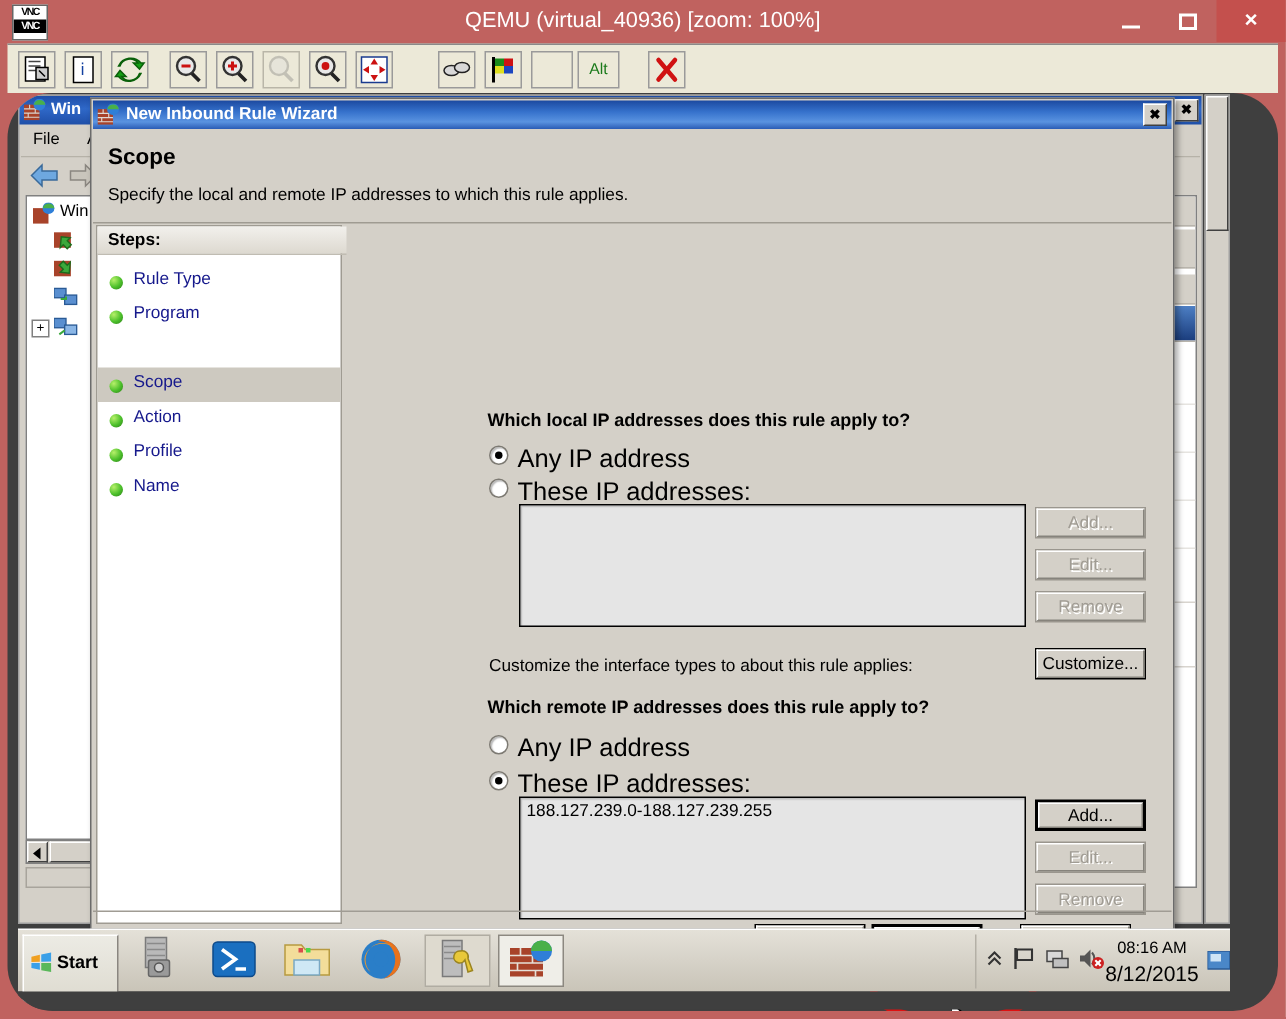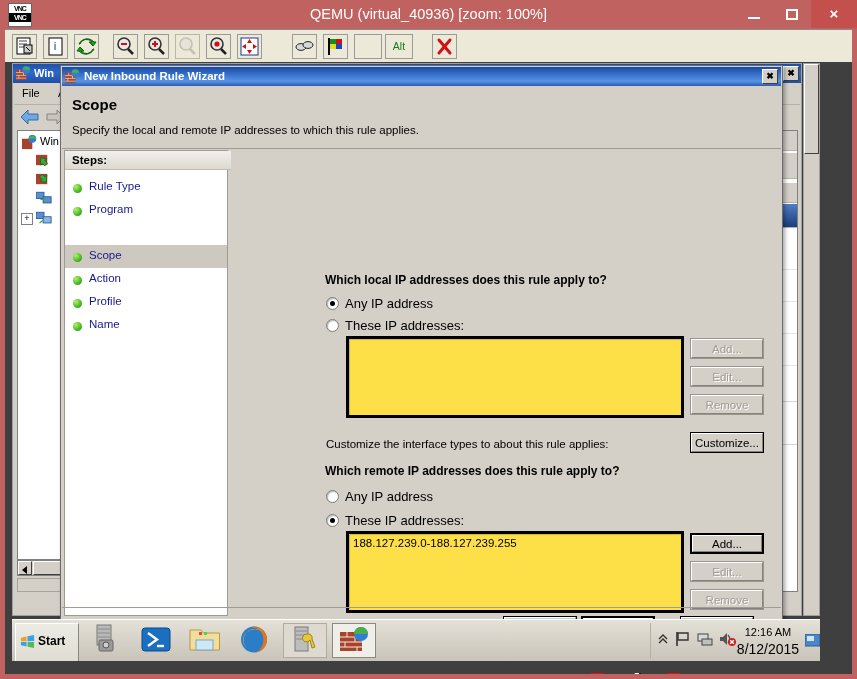--- a/index.html
+++ b/index.html
@@ -49,21 +49,21 @@
   .tbtn{
     position:absolute;top:4px;width:25px;height:25px;
     background:#ece9d8;border:1px solid #9a9a9a;
     box-sizing:border-box;cursor:default;
   }
   .tbtn.flat{border:1px solid #b9b6a8;}
   .tbtn svg{display:block;}
   
   #guest{
     position:absolute;left:5px;top:62px;width:847px;height:612px;
-    background:#3f3f3f;overflow:hidden;
+    background:#3f3f3f;overflow:hidden;border-radius:30px;
   }
   
   #mmc-window{
     position:absolute;left:7px;top:1px;width:790px;height:553px;
     background:#d4d0c8;border:1px solid #a0a0a0;box-sizing:border-box;
   }
   #mmc-titlebar{
     position:absolute;left:0;top:0;width:788px;height:19px;
     background:linear-gradient(to bottom,#1f4fa8 0%,#2f68c8 45%,#1f4fa8 100%);
     color:#fff;font-size:11px;font-weight:bold;line-height:19px;
@@ -181,23 +181,23 @@
   .group-title{position:absolute;font-size:12px;font-weight:bold;color:#000;white-space:nowrap;}
   .radio-row{position:absolute;height:16px;}
   .radio{
     position:absolute;left:0;top:1px;width:13px;height:13px;border-radius:50%;
     background:#fff;border:1px solid #7d7a73;box-shadow:inset 1px 1px 1px rgba(0,0,0,0.28);
     box-sizing:border-box;cursor:default;
   }
   .radio.on:after{
     content:"";position:absolute;left:3px;top:3px;width:5px;height:5px;border-radius:50%;background:#000;
   }
-  .radio-label{position:absolute;left:19px;top:0;font-size:13px;color:#000;white-space:nowrap;}
+  .radio-label{position:absolute;left:19px;top:0;font-size:17px;color:#000;white-space:nowrap;}
   .listbox{
-    position:absolute;background:#fde047;border:3px solid #000000;
+    position:absolute;background:#e5e5e5;border:1px solid #000000;
     box-shadow:inset 1px 1px 1px rgba(0,0,0,0.18);box-sizing:border-box;overflow:hidden;
   }
   .listbox .item{position:absolute;left:4px;top:3px;font-size:11.5px;color:#000;white-space:nowrap;}
   .btn{
     position:absolute;background:#d4d0c8;border:1px solid #000;
     box-sizing:border-box;font-size:11.5px;color:#000;
     text-align:center;cursor:default;
   }
   .btn .inner{
     position:absolute;left:0;top:0;right:0;bottom:0;
@@ -715,21 +715,21 @@
         </svg>
         <svg style="position:absolute;left:68px;top:8px" width="17" height="16" viewBox="0 0 17 16">
           <path d="M1 6 h3 l4 -4 v12 l-4 -4 h-3 z" fill="#555"></path>
           <path d="M9 4 a6 6 0 0 1 0 8" stroke="#555" fill="none" stroke-width="1.4"></path>
           <circle cx="13" cy="11" r="4" fill="#cc2020"></circle>
           <g stroke="#fff" stroke-width="1.4">
               <line x1="11.2" y1="9.2" x2="14.8" y2="12.8"></line>
               <line x1="14.8" y1="9.2" x2="11.2" y2="12.8"></line>
             </g>
         </svg>
-        <div id="tray-time">12:16 AM</div>
+        <div id="tray-time">08:16 AM</div>
         <div id="tray-date">8/12/2015</div>
         <svg style="position:absolute;left:154px;top:11px" width="15" height="13" viewBox="0 0 15 13">
           <rect x="0" y="0" width="15" height="12" fill="#4a87c8" stroke="#2a5a95"></rect>
           <rect x="2" y="2" width="7" height="5" fill="#cfe4f5"></rect>
         </svg>
       </div>
     </div>
 
     <div id="guest-bottomstrip"></div>
   </div>

